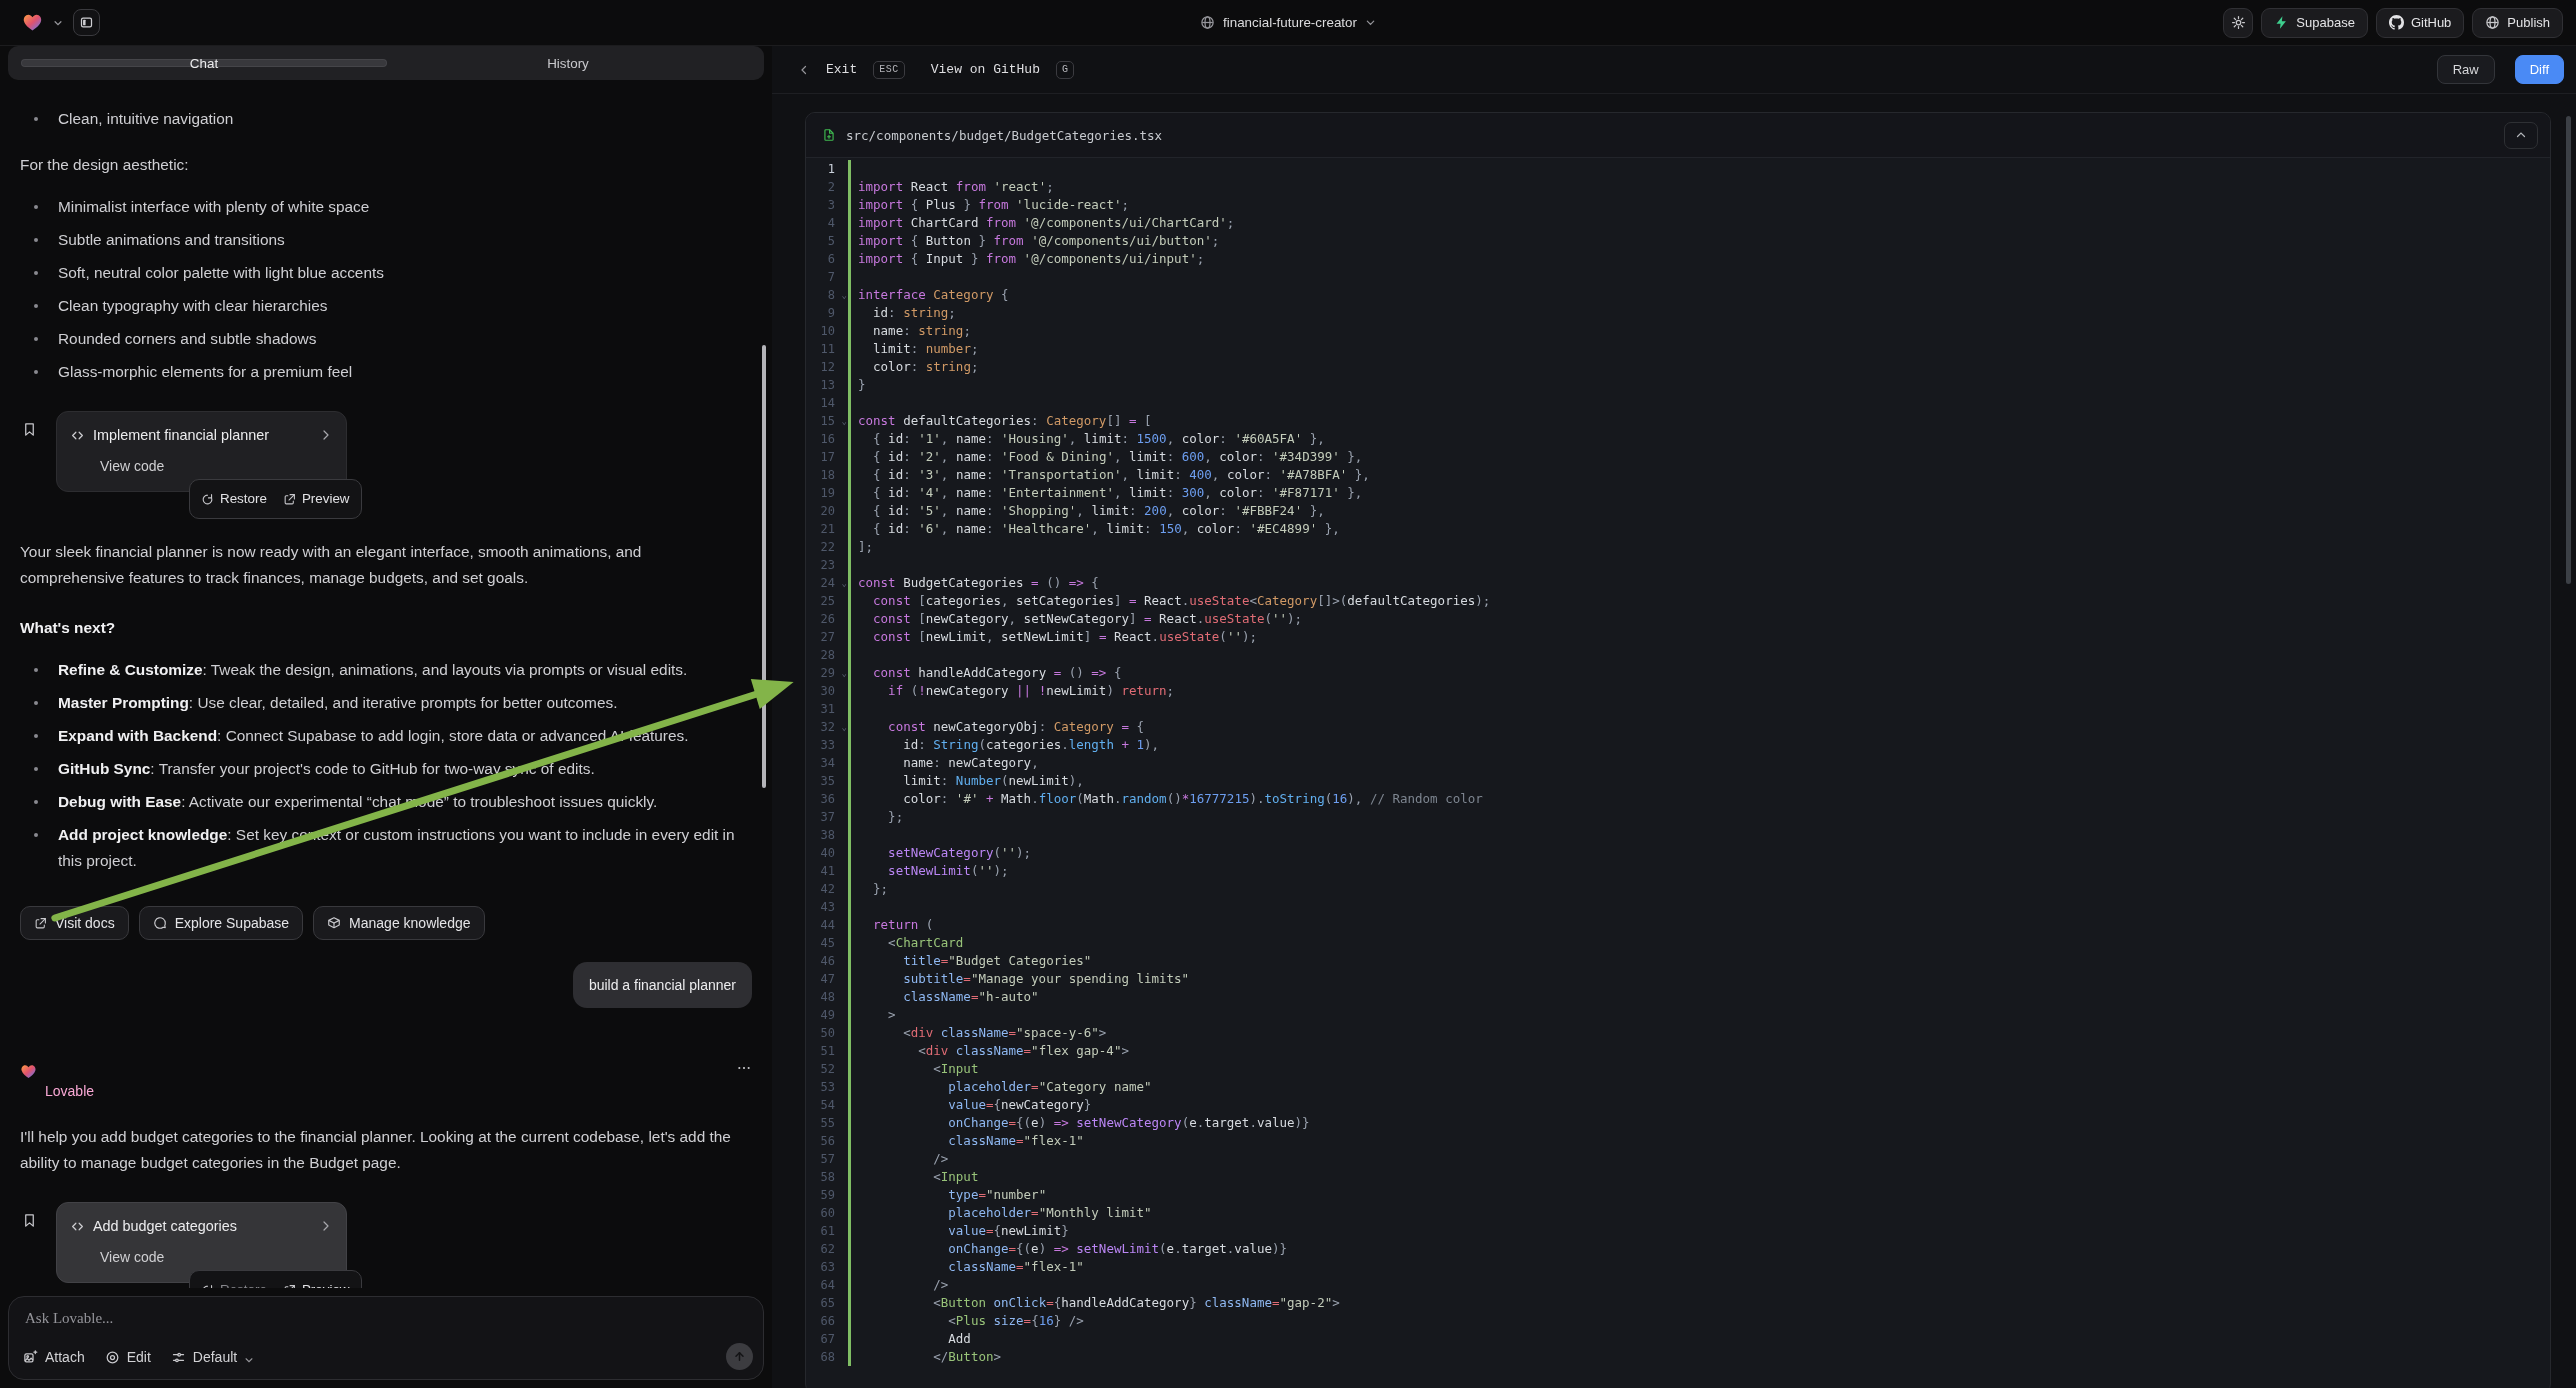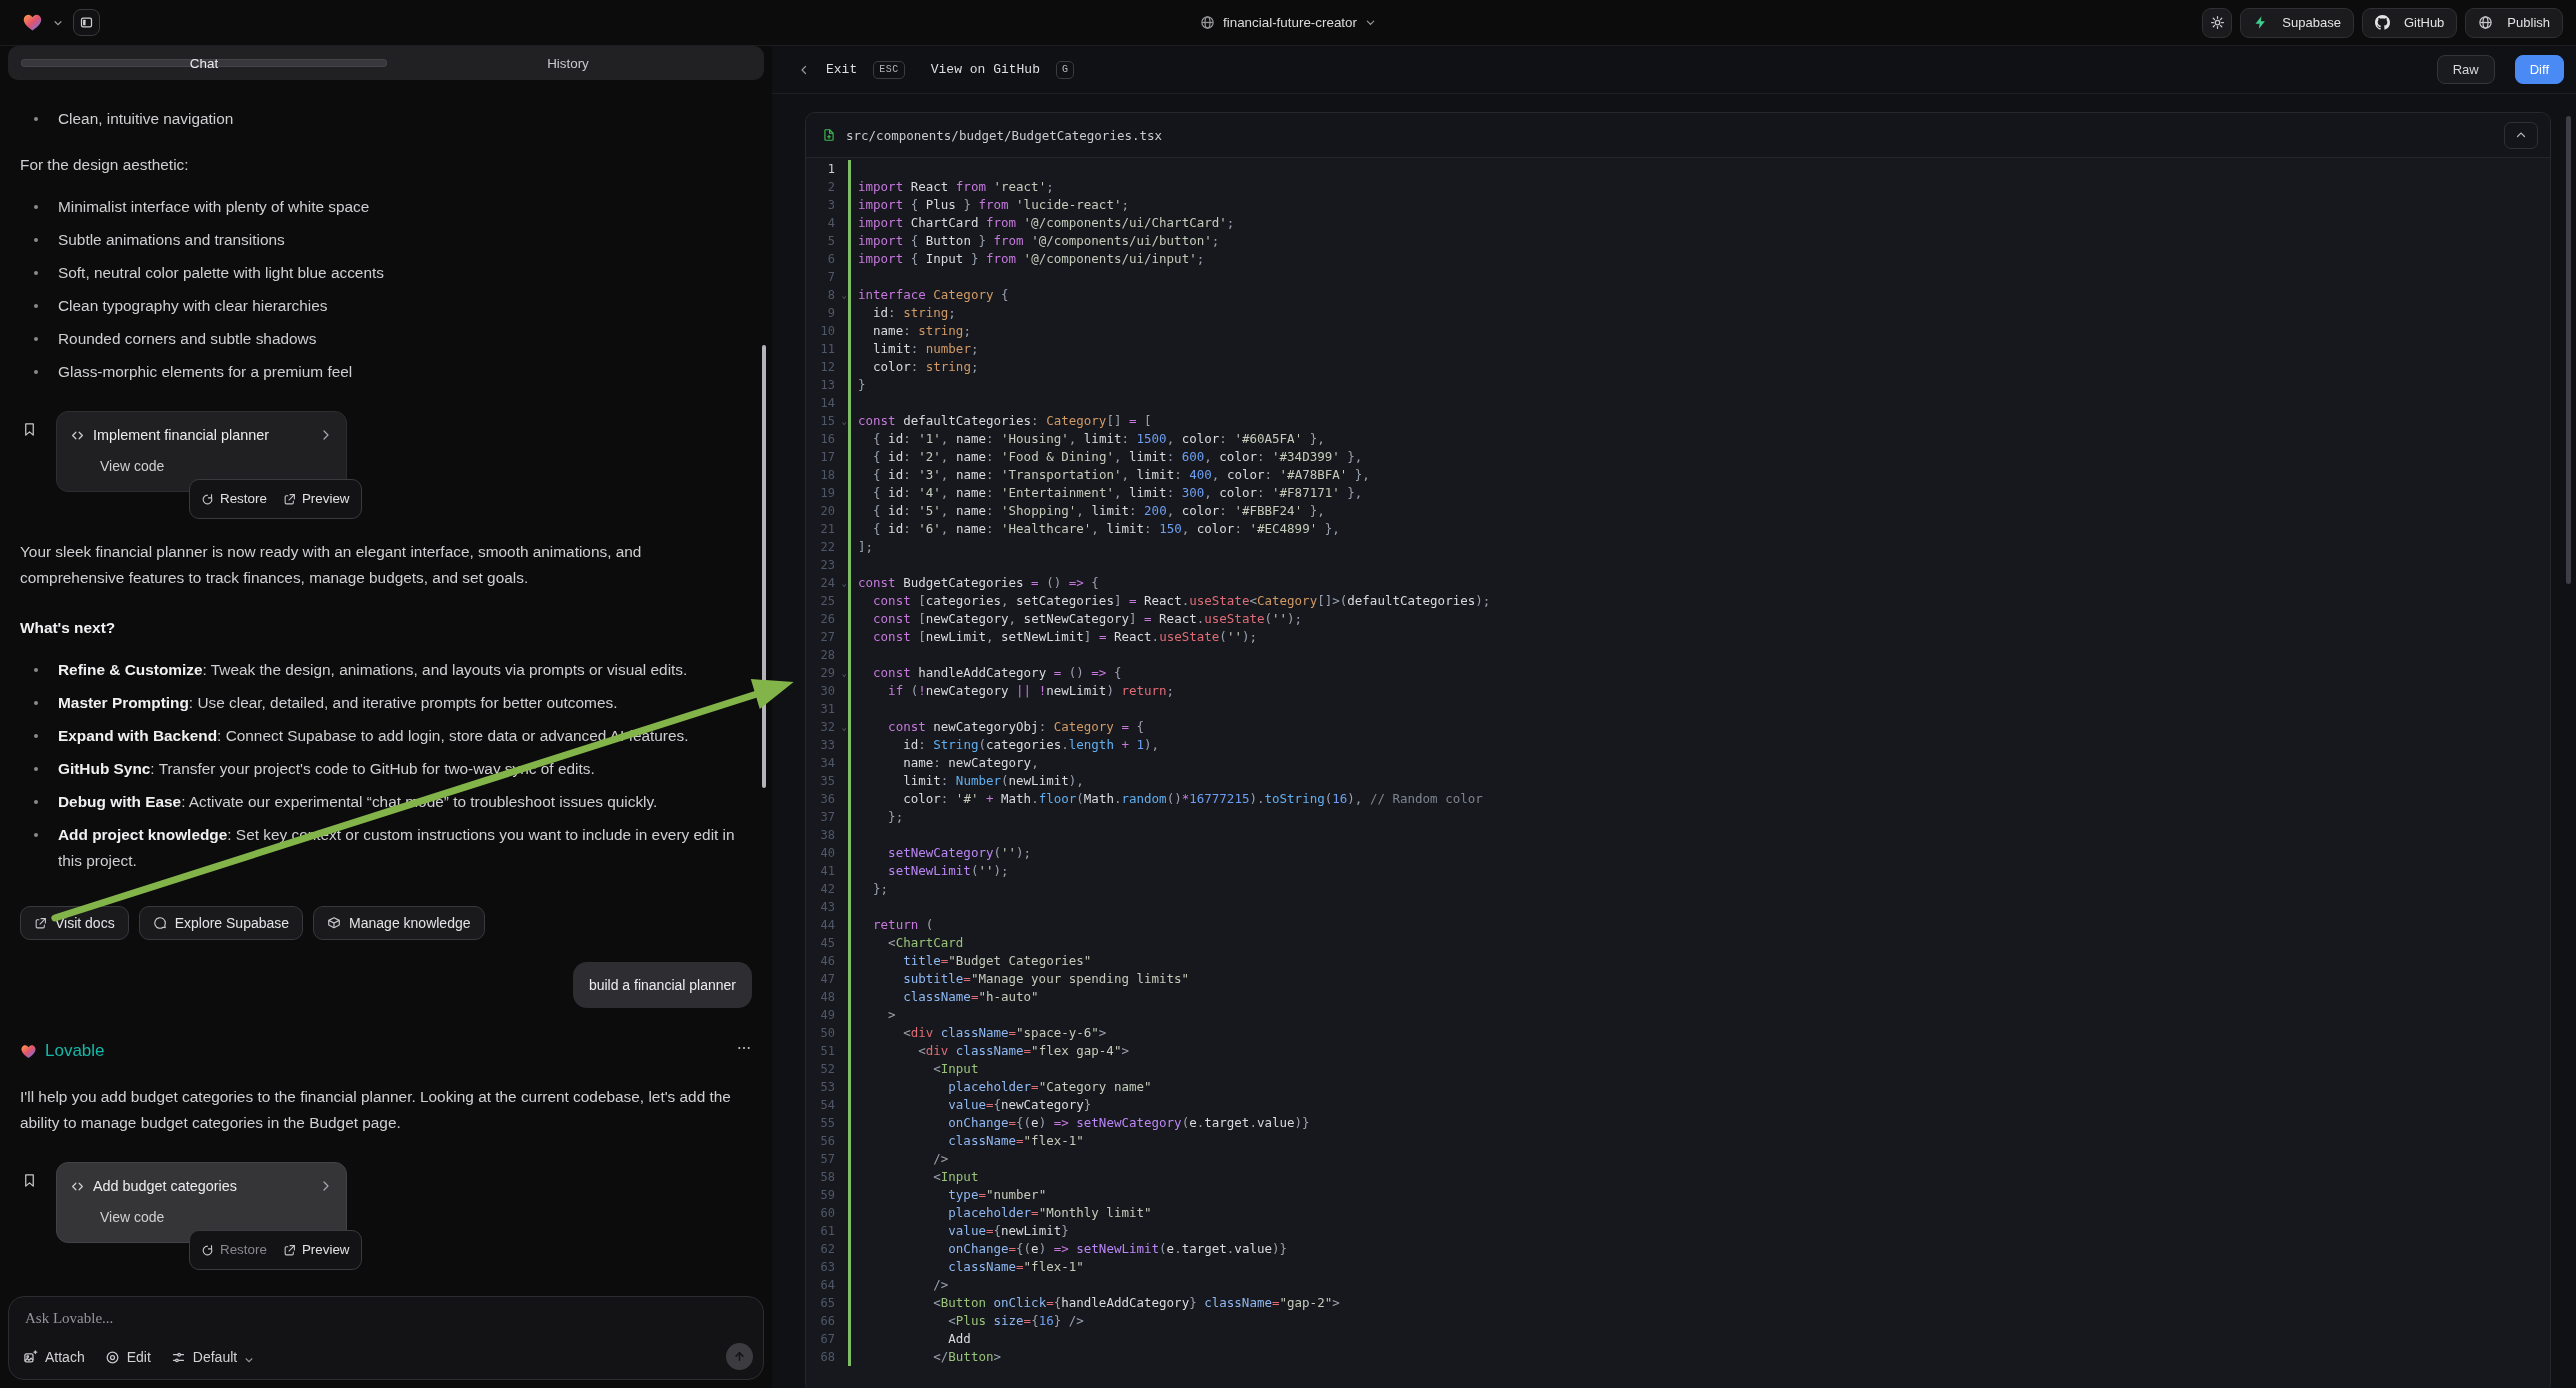--- a/index.html
+++ b/index.html
@@ -5,21 +5,21 @@
   * { margin:0; padding:0; box-sizing:border-box; }
   html,body { background:#000; }
   body { font-family:"Liberation Sans", sans-serif; }
   #app { position:relative; width:2576px; height:1388px; background:#0a0a0b; overflow:hidden; }
 
   
   #topbar { position:absolute; top:0; left:0; width:2576px; height:46px; background:#0c0c0d; border-bottom:1px solid #1c1c1e; display:flex; align-items:center; }
   .tb-left { display:flex; align-items:center; gap:10px; padding-left:22px; }
   .tb-center { position:absolute; left:50%; transform:translateX(-50%); display:flex; align-items:center; gap:8px; color:#dcdcde; font-size:13.4px; }
   .tb-right { position:absolute; right:13px; display:flex; align-items:center; gap:8px; }
-  .tb-btn { display:flex; align-items:center; gap:14px; height:30px; padding:0 12px; background:#1b1b1e; border:1px solid #303034; border-radius:9px; color:#e3e3e6; font-size:13px; cursor:pointer; }
+  .tb-btn { display:flex; align-items:center; gap:7px; height:30px; padding:0 12px; background:#1b1b1e; border:1px solid #303034; border-radius:9px; color:#e3e3e6; font-size:13px; cursor:pointer; }
   .tb-iconbtn { width:30px; justify-content:center; padding:0; }
   .icon { display:inline-flex; align-items:center; justify-content:center; color:#c8c8cc; }
   .muted { color:#96969b; }
   .panel-toggle { width:27px; height:27px; border:1px solid #3a3a3e; border-radius:8px; display:flex; align-items:center; justify-content:center; background:#121214; cursor:pointer; }
 
   
   #chat-panel { position:absolute; top:46px; left:0; width:772px; height:1342px; background:#0c0c0d; }
   #tabs { position:absolute; top:0; left:8px; right:8px; height:34px; background:#212124; border-radius:10px; display:flex; padding:14px; }
   .tab { flex:1; display:flex; align-items:center; justify-content:center; font-size:13.4px; color:#c9c9cd; border-radius:8px; cursor:pointer; }
   .tab.active { background:#38383c; color:#ececee; box-shadow:0 0 0 1px #454549; }
@@ -45,21 +45,21 @@
   .pill .pi { display:inline-flex; align-items:center; gap:6px; cursor:pointer; }
   .pill .pi.dim { color:#88888d; }
 
   .chips { display:flex; gap:10px; margin-top:32px; }
   .chip { display:flex; align-items:center; gap:8px; background:#1a1a1d; border:1px solid #39393d; border-radius:10px; padding:8px 13px; font-size:14px; color:#e4e4e7; cursor:pointer; }
 
   .user-row { display:flex; justify-content:flex-end; margin-top:22px; }
   .bubble { background:#2e2e32; border-radius:14px; padding:10px 16px; font-size:14px; color:#ececee; max-width:538px; }
 
   .ai-head { display:flex; align-items:center; gap:8px; margin-top:30px; }
-  .ai-head .name { font-size:17px; color:#14b8a6; }
+  .ai-head .name { font-size:14px; color:#f9a8d4;margin-top:40px; }
   .ai-head .dots { margin-left:auto; color:#8e8e93; cursor:pointer; }
 
   #composer { position:absolute; left:8px; right:8px; bottom:8px; height:84px; background:#131316; border:1px solid #2d2d31; border-radius:16px; }
   #composer .ph { position:absolute; top:13px; left:16px; font-size:15px; color:#94949a;font-family:Liberation Serif, serif; }
   .comp-row { position:absolute; left:14px; right:10px; bottom:9px; display:flex; align-items:center; gap:20px; color:#d2d2d5; font-size:14px; }
   .comp-item { display:flex; align-items:flex-end; gap:7px; cursor:pointer; }
   .send-btn { margin-left:auto; width:27px; height:27px; border-radius:50%; background:#3c3c40; color:#111113; display:flex; align-items:center; justify-content:center; cursor:pointer; }
 
   
   #editor-panel { position:absolute; top:46px; left:772px; right:0; bottom:0; background:#101114; }

